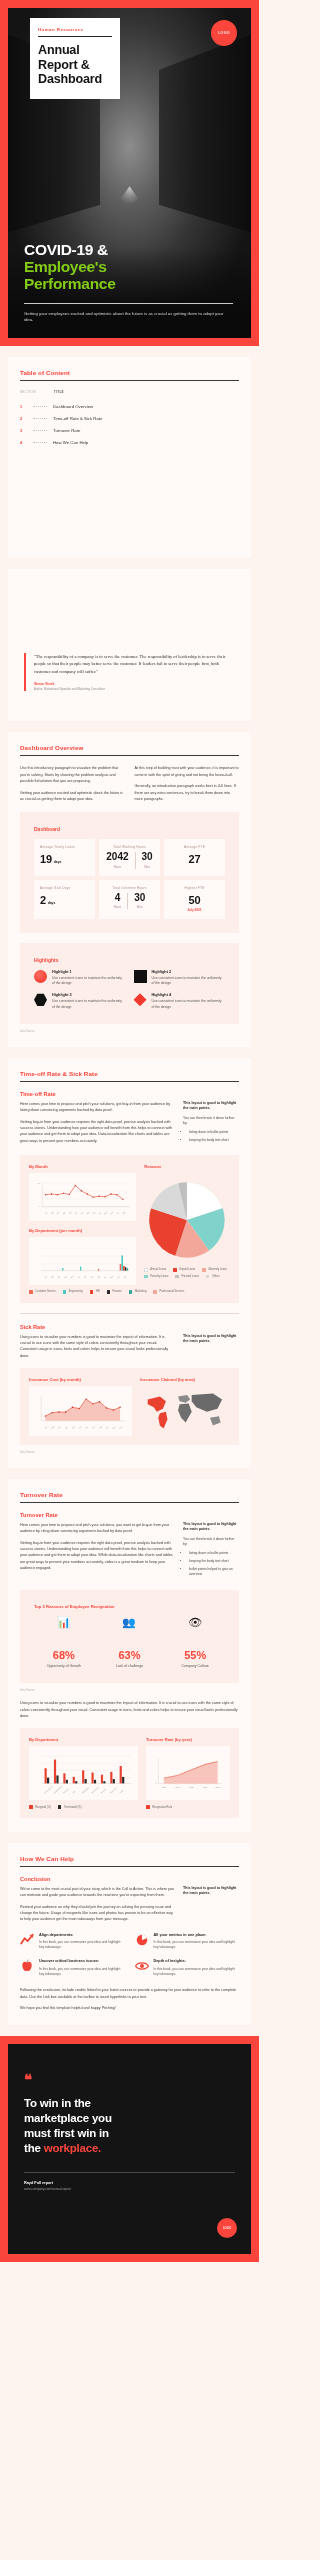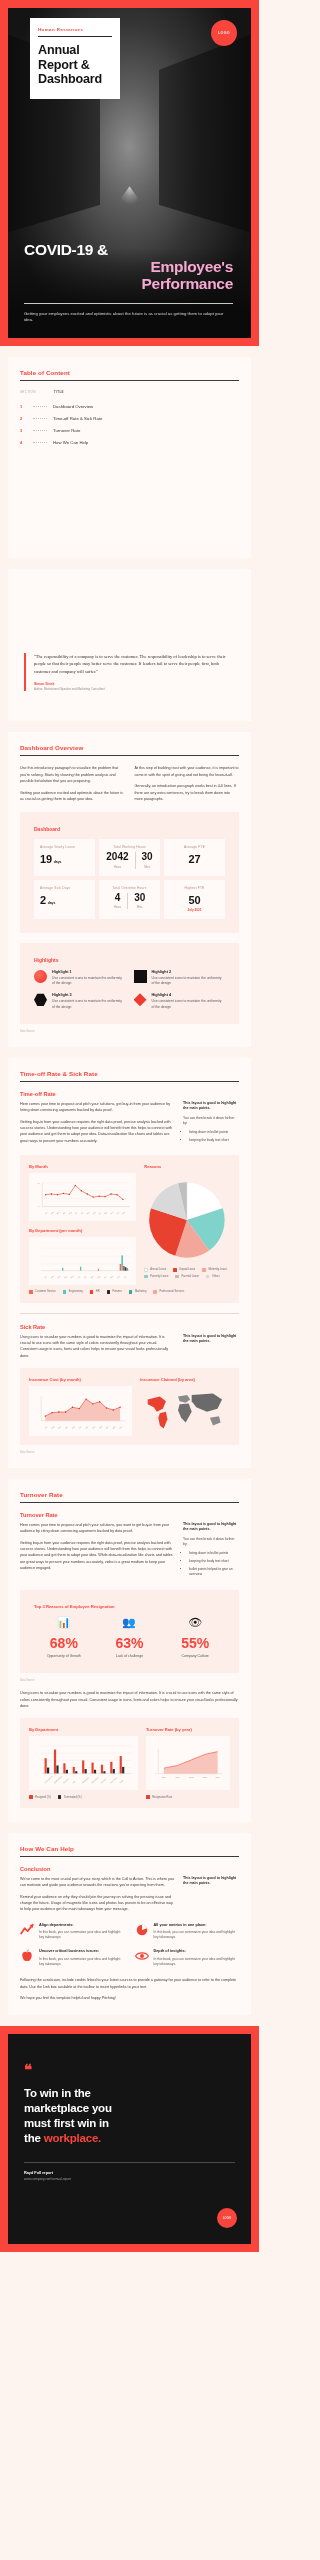--- a/index.html
+++ b/index.html
@@ -45,21 +45,21 @@
   .title-kicker { color: #f9453c; font-size: 4.4px; letter-spacing: .45px; font-weight: 700; text-transform: none; }
   .title-rule { height: 1px; background: #262626; margin: 4px 0 6px; }
   .title-main { font-size: 12.6px; line-height: 1.17; font-weight: 700; color: #141414; letter-spacing: -.2px; }
 
   .logo-badge { position: absolute; right: 14px; top: 12px; width: 26px; height: 26px; border-radius: 50%;
     background: #f9453c; color: #ffe9e7; font-size: 3.6px; font-weight: 700; letter-spacing: .3px;
     display:flex; align-items:center; justify-content:center; text-align:center; line-height:1.15; }
 
   .cover-body { position: absolute; left: 16px; right: 18px; bottom: 14px; }
   .cover-h1 { font-size: 15.5px; font-weight: 700; color: #fff; line-height: 1.12; letter-spacing: -.3px; }
-  .cover-h1 .accent { color: #f9a8d4; display: block; text-align: right; }
+  .cover-h1 .accent { color: #84cc16; display: block; }
   .cover-hr { height: 1px; background: #c9c9c9; margin: 10px 0 7px; }
   .cover-sub { font-size: 4.3px; line-height: 1.55; color: #d8d8d8; }
 
   
   .sec { background: #fffaf7; margin: 11px 8px; padding: 12px 12px 14px; }
   .sec-title { color: #f9453c; font-size: 6.2px; font-weight: 700; letter-spacing: .1px; }
   .sec-title-rule { height: 1px; background: #3a3a3a; margin: 4px 0 9px; }
   .sub-h { color: #f9453c; font-size: 5.6px; font-weight: 700; margin-bottom: 4px; }
   .p { font-size: 3.7px; line-height: 1.72; color: #3b3b3b; }
   .p + .p { margin-top: 5px; }
@@ -124,21 +124,21 @@
   .chart-h { color: #f9453c; font-size: 4.1px; font-weight: 700; margin-bottom: 4px; }
   .chart-box { background: #fffaf7; padding: 5px 4px 3px; }
   svg { display: block; }
   .legend { display: flex; flex-wrap: wrap; gap: 3px 7px; margin-top: 5px; }
   .lg { display: flex; align-items: center; gap: 2.5px; font-size: 2.6px; color: #6a6a6a; }
   .sw { width: 3.6px; height: 3.6px; border-radius: .5px; }
 
   
   .top3 { display: grid; grid-template-columns: repeat(3,1fr); gap: 6px; text-align: center; margin-top: 8px; }
   .t3-ico { font-size: 11px; line-height: 1; color: #111; }
-  .t3-pct { font-size: 14px; font-weight: 700; color: #f9453c; margin-top: 7px; }
+  .t3-pct { font-size: 11px; font-weight: 700; color: #f9453c; margin-top: 21px; }
   .t3-cap { font-size: 3.5px; color: #555; line-height: 1.45; margin-top: 3px; }
 
   
   .help-grid { display: grid; grid-template-columns: 1fr 1fr; gap: 9px 10px; margin-top: 10px; }
   .help { display: flex; gap: 5px; }
   .help-ico { width: 14px; height: 14px; flex: 0 0 14px; color:#f24436; }
   .help-t { font-size: 3.8px; font-weight: 700; color: #1d1d1d; line-height: 1.35; }
   .help-d { font-size: 3.3px; color: #5b5b5b; line-height: 1.55; margin-top: 2.5px; }
 
   

